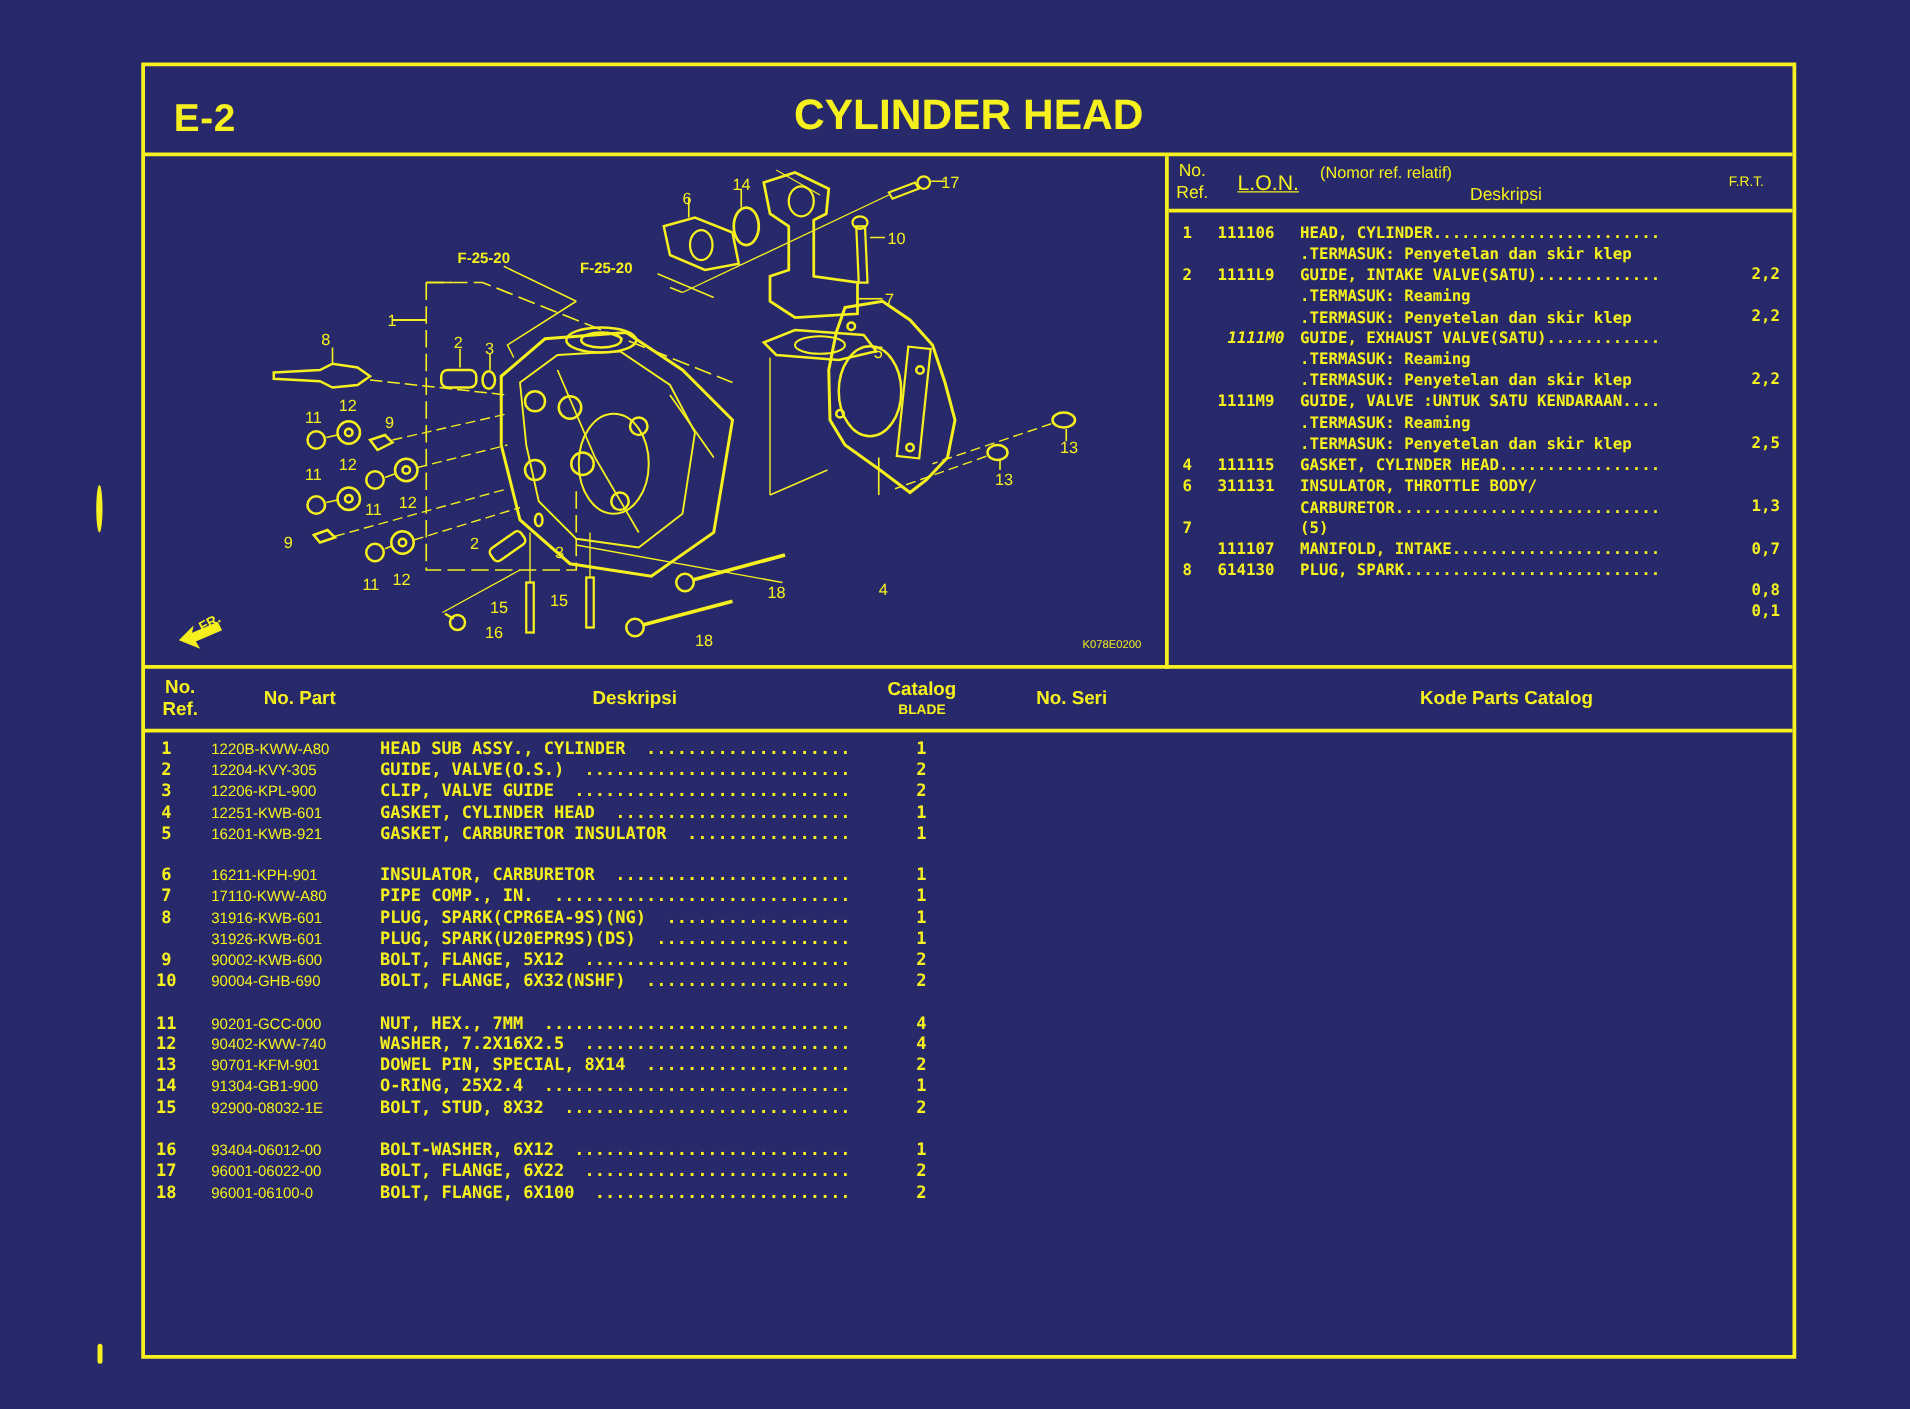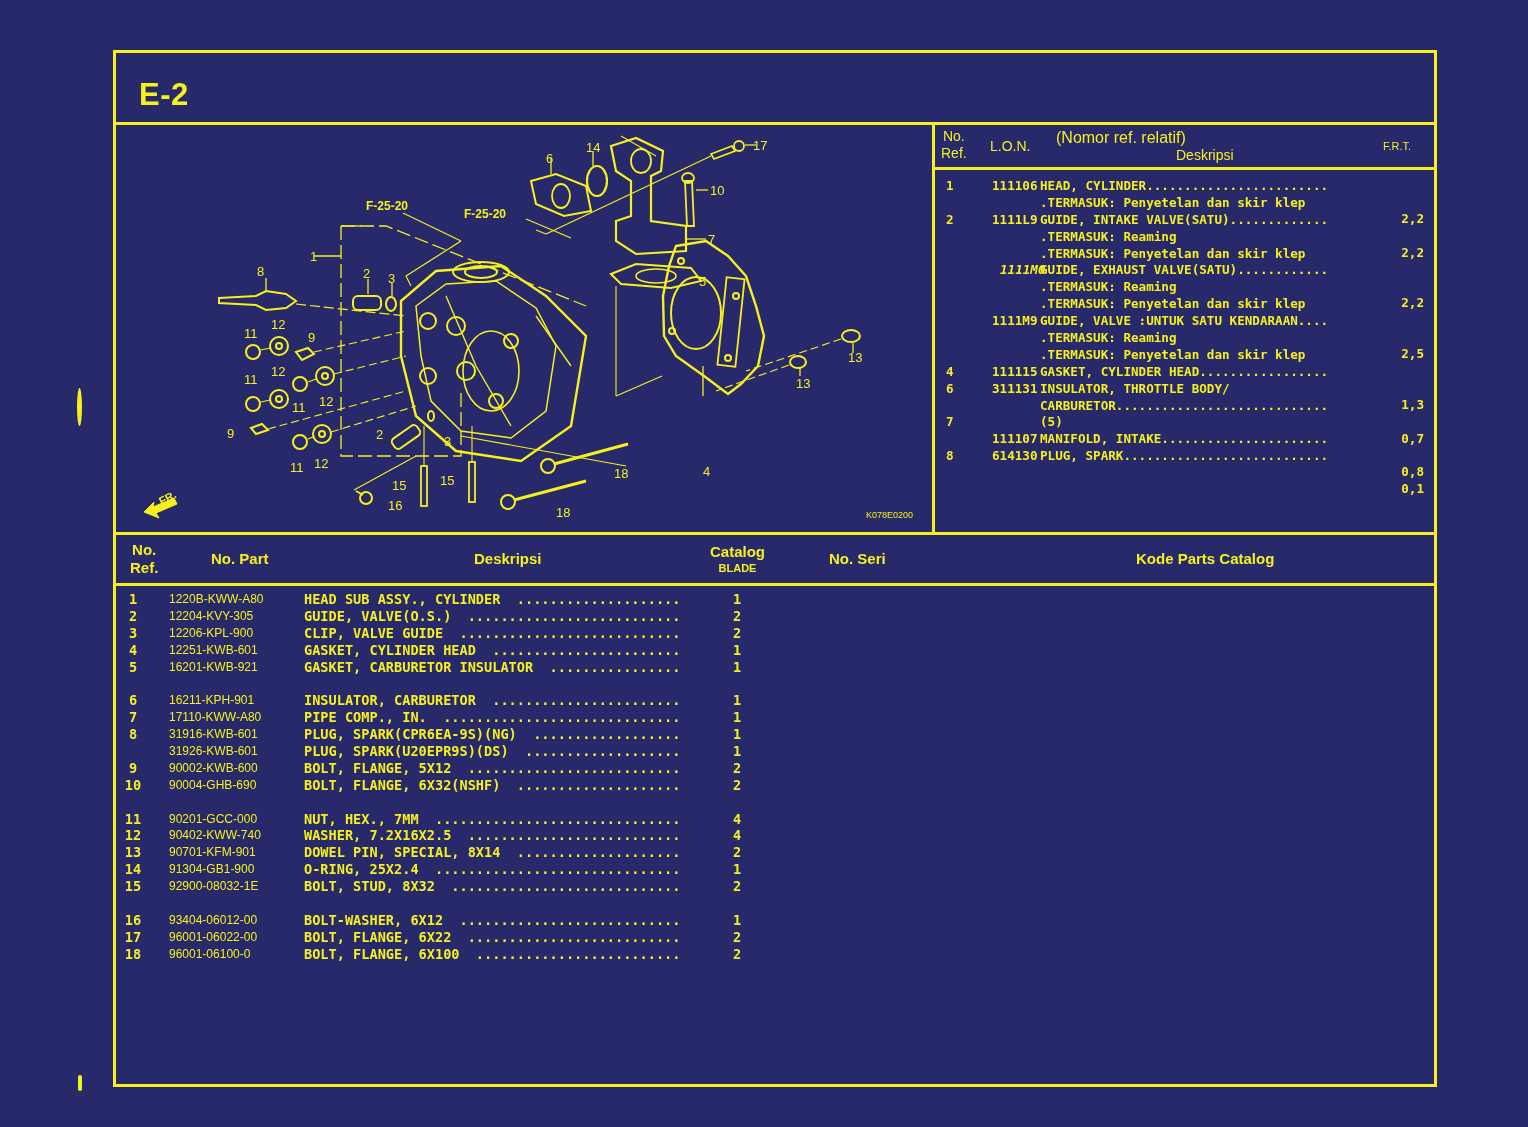--- a/index.html
+++ b/index.html
@@ -16,21 +16,21 @@
   .vline { position:absolute; width:3px; background:#f5f01e; }
   #code { position:absolute; left:23px; top:24px; font-size:31px; font-weight:bold; letter-spacing:0.5px;text-align:center; }
   #title { position:absolute; left:0; right:0; top:20px; text-align:center; font-size:34px; font-weight:bold; }
   #diagram { position:absolute; left:0; top:73px; width:816px; height:406px; }
   #diagram svg { width:100%; height:100%; display:block; }
   .rt-head { position:absolute; top:75px; font-size:14px; line-height:17px; }
   .mono { font-family:"DejaVu Sans Mono", monospace; font-weight:bold; white-space:pre; }
   #rt-body { position:absolute; left:820px; top:124px; width:496px; }
   .rt-row { position:relative; height:16.9px; font-size:12.6px; line-height:17px; }
   .rt-row .ref { position:absolute; left:10px; }
-  .rt-row .lon { position:absolute; left:38px;margin-left:18px; }
+  .rt-row .lon { position:absolute; left:38px; }
   .rt-row .lon.in { left:46px;font-style:italic; }
   .rt-row .desc { position:absolute; left:104px; }
   .rt-row .frt { position:absolute; right:8px;margin-top:33px; }
   .bt-head { position:absolute; top:488px; font-size:15px; font-weight:bold; line-height:18px; text-align:center; }
   #bt-body { position:absolute; left:0; top:538px; width:660px; }
   .bt-row { position:relative; height:16.9px; font-size:13.6px; line-height:17px; }
   .bt-gap { height:16.9px; }
   .bt-row .ref { position:absolute; left:0; width:34px; text-align:center; }
   .bt-row .pn { position:absolute; left:53px; font-family:"Liberation Sans", sans-serif; font-weight:normal; font-size:12px; }
   .bt-row .desc { position:absolute; left:188px; }
@@ -38,20 +38,21 @@
 </style>
 </head>
 <body>
 
 <div class="edge-mark" style="left:77px;top:388px;width:5px;height:38px;"></div>
 <div class="edge-mark" style="left:78px;top:1075px;width:4px;height:16px;border-radius:2px;"></div>
 
 <div id="frame">
 
   <div id="code">E-2</div>
+  <div id="title">CYLINDER HEAD</div>
   <div class="hline" style="top:69px;"></div>
 
   <div class="vline" style="left:816px;top:72px;height:410px;"></div>
   <div class="hline" style="top:114px;left:819px;"></div>
 
   <div id="diagram">
     <svg viewBox="0 0 816 406" xmlns="http://www.w3.org/2000/svg" fill="none" stroke="#f5f01e" stroke-width="2">
 
       <polyline points="225,100 225,330 345,330 345,262" stroke-dasharray="14,5" stroke-width="1.3"></polyline>
       <polyline points="225,100 270,100 470,180" stroke-dasharray="14,5" stroke-width="1.3"></polyline>
@@ -209,22 +210,22 @@
         <text x="45" y="377" font-weight="bold" font-size="11" transform="rotate(-28 50 377)">FR.</text>
         <text x="750" y="392" font-size="9">K078E0200</text>
       </g>
     </svg>
   </div>
 
   <div class="rt-head" style="left:825px;text-align:center;">
     <div>No.</div>
     <div>Ref.</div>
   </div>
-  <div class="rt-head" style="left:874px;top:85px;font-size:14px;">L.O.N.</div>
-  <div class="rt-head" style="left:940px;top:76px;font-size:16px;">(Nomor ref. relatif)</div>
+  <div class="rt-head" style="left:874px;top:85px;font-size:17px;text-decoration:underline;">L.O.N.</div>
+  <div class="rt-head" style="left:940px;top:76px;font-size:13px;">(Nomor ref. relatif)</div>
   <div class="rt-head" style="left:1060px;top:94px;font-size:14px;">Deskripsi</div>
   <div class="rt-head" style="left:1267px;top:85px;font-size:11px;">F.R.T.</div>
 
   <div id="rt-body" class="mono"><div class="rt-row"><span class="ref">1</span><span class="lon">111106</span><span class="desc">HEAD, CYLINDER........................</span><span class="frt">2,2</span></div><div class="rt-row"><span class="ref"></span><span class="lon"></span><span class="desc">.TERMASUK: Penyetelan dan skir klep</span><span class="frt"></span></div><div class="rt-row"><span class="ref">2</span><span class="lon">1111L9</span><span class="desc">GUIDE, INTAKE VALVE(SATU).............</span><span class="frt">2,2</span></div><div class="rt-row"><span class="ref"></span><span class="lon"></span><span class="desc">.TERMASUK: Reaming</span><span class="frt"></span></div><div class="rt-row"><span class="ref"></span><span class="lon"></span><span class="desc">.TERMASUK: Penyetelan dan skir klep</span><span class="frt"></span></div><div class="rt-row"><span class="ref"></span><span class="lon in">1111M0</span><span class="desc">GUIDE, EXHAUST VALVE(SATU)............</span><span class="frt">2,2</span></div><div class="rt-row"><span class="ref"></span><span class="lon"></span><span class="desc">.TERMASUK: Reaming</span><span class="frt"></span></div><div class="rt-row"><span class="ref"></span><span class="lon"></span><span class="desc">.TERMASUK: Penyetelan dan skir klep</span><span class="frt"></span></div><div class="rt-row"><span class="ref"></span><span class="lon">1111M9</span><span class="desc">GUIDE, VALVE :UNTUK SATU KENDARAAN....</span><span class="frt">2,5</span></div><div class="rt-row"><span class="ref"></span><span class="lon"></span><span class="desc">.TERMASUK: Reaming</span><span class="frt"></span></div><div class="rt-row"><span class="ref"></span><span class="lon"></span><span class="desc">.TERMASUK: Penyetelan dan skir klep</span><span class="frt"></span></div><div class="rt-row"><span class="ref">4</span><span class="lon">111115</span><span class="desc">GASKET, CYLINDER HEAD.................</span><span class="frt">1,3</span></div><div class="rt-row"><span class="ref">6</span><span class="lon">311131</span><span class="desc">INSULATOR, THROTTLE BODY/</span><span class="frt"></span></div><div class="rt-row"><span class="ref"></span><span class="lon"></span><span class="desc">CARBURETOR............................</span><span class="frt">0,7</span></div><div class="rt-row"><span class="ref">7</span><span class="lon"></span><span class="desc">(5)</span><span class="frt"></span></div><div class="rt-row"><span class="ref"></span><span class="lon">111107</span><span class="desc">MANIFOLD, INTAKE......................</span><span class="frt">0,8</span></div><div class="rt-row"><span class="ref">8</span><span class="lon">614130</span><span class="desc">PLUG, SPARK...........................</span><span class="frt">0,1</span></div></div>
 
   <div class="hline" style="top:479px;"></div>
   <div class="hline" style="top:530px;"></div>
 
   <div class="bt-head" style="left:14px;">
     <div>No.</div>

